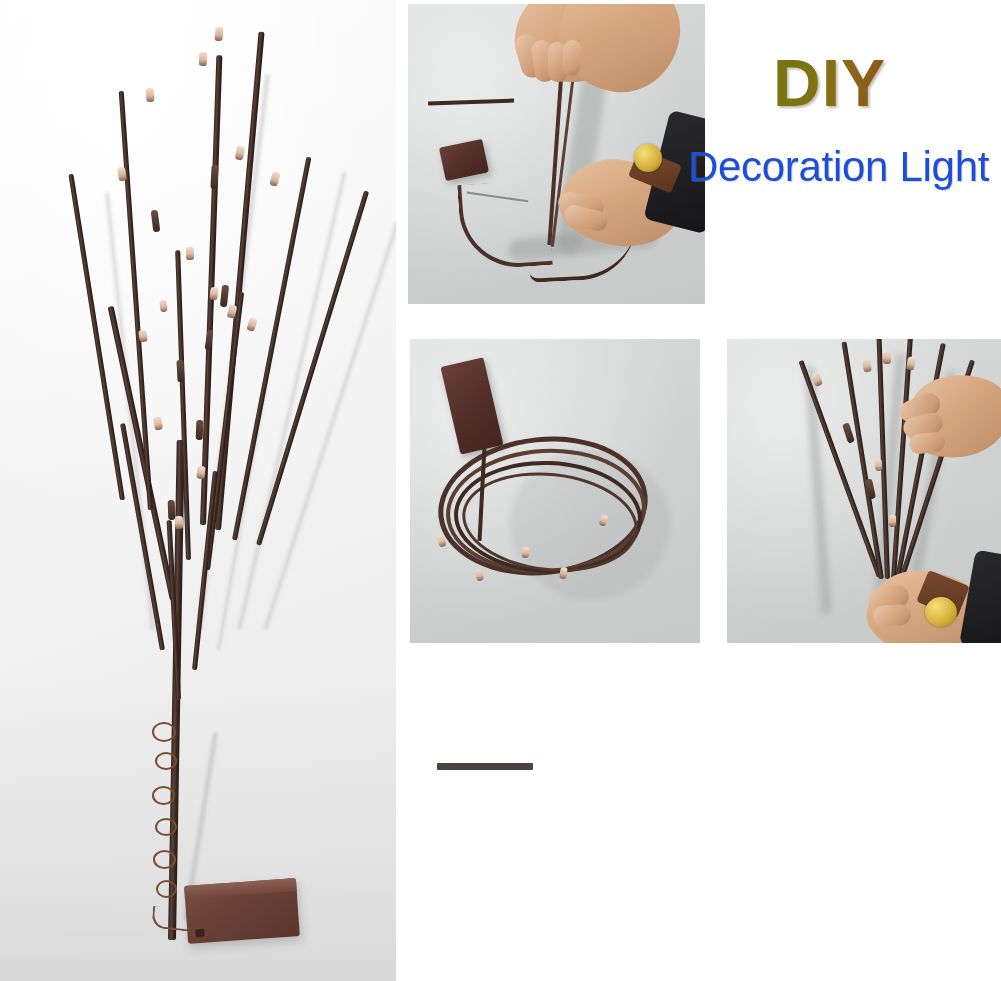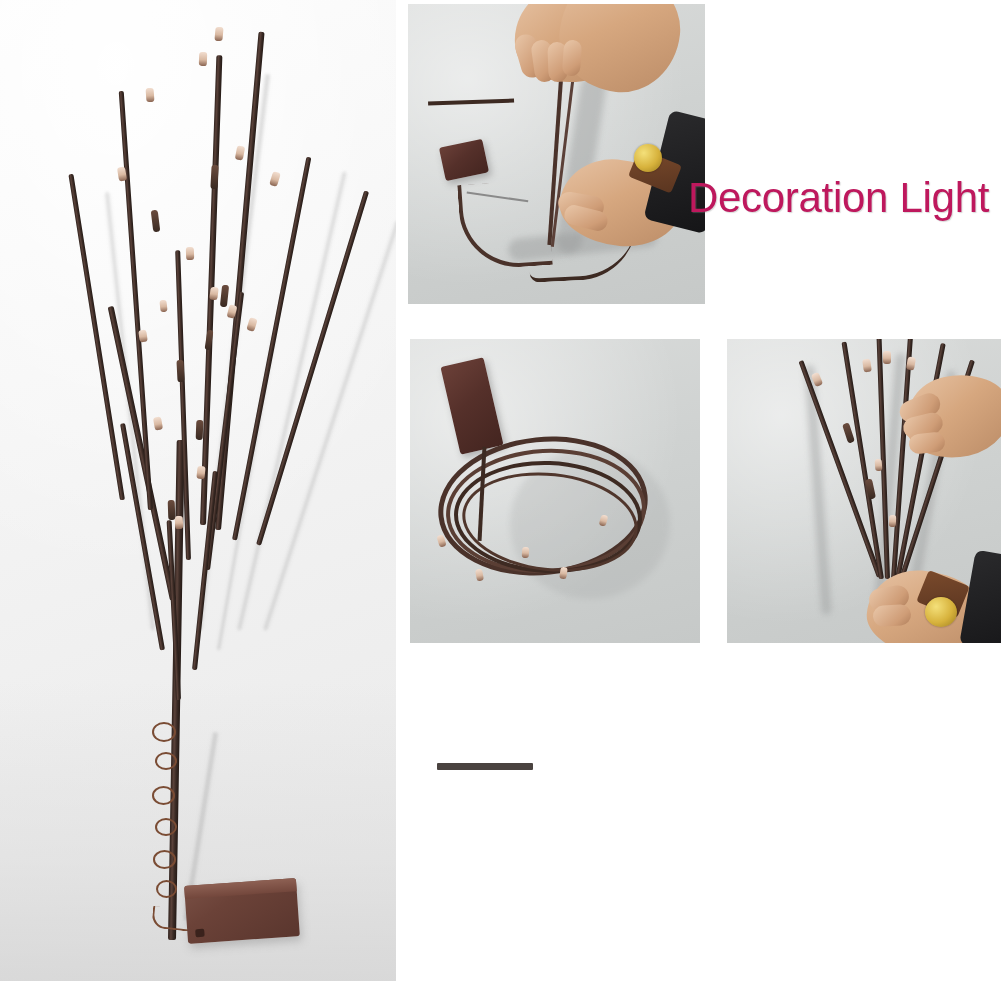--- a/index.html
+++ b/index.html
@@ -162,23 +162,23 @@
     background: linear-gradient(100deg, #76740f 0%, #7b7412 28%, #8a6d17 55%, #8c5d18 80%, #8a5417 100%);
     -webkit-background-clip: text;
     background-clip: text;
     color: transparent;
     -webkit-text-fill-color: transparent;
     text-shadow: 0 0 0 rgba(0,0,0,0);
     filter: drop-shadow(2px 2px 1px rgba(120,110,80,0.45));
   }
   #title-sub {
     position: absolute;
-    left: 688px; top: 177px;
+    left: 688px; top: 146px;
     font-size: 42px;
-    color: #be185d;
+    color: #1d4ed8;
     line-height: 1;
     white-space: nowrap;
     letter-spacing: -0.3px;
     text-shadow: 1px 1px 1px rgba(140,140,140,0.35);
   }
   #rule {
     position: absolute;
     left: 437px; top: 763px;
     width: 96px; height: 7px;
     background: #4a4340;
@@ -344,17 +344,18 @@
     <div class="finger" style="left:182px; top:94px; width:36px; height:20px; transform:rotate(-6deg);"></div>
 
     <div class="hand" style="left:140px; top:232px; width:118px; height:84px; transform:rotate(4deg);"></div>
     <div class="finger" style="left:142px; top:248px; width:40px; height:22px; transform:rotate(-10deg);"></div>
     <div class="finger" style="left:146px; top:266px; width:38px; height:21px; transform:rotate(-4deg);"></div>
     <div class="sleeve" style="left:240px; top:216px; width:70px; height:96px; transform:rotate(10deg);"></div>
     <div class="watch-band" style="left:194px; top:238px; width:44px; height:34px; transform:rotate(22deg);"></div>
     <div class="watch-face" style="left:198px; top:258px; width:32px; height:30px;"></div>
   </div>
 
+  <div id="title-diy">DIY</div>
   <div id="title-sub">Decoration Light</div>
 
   <div id="rule"></div>
 
 </div>
 
 </body></html>

